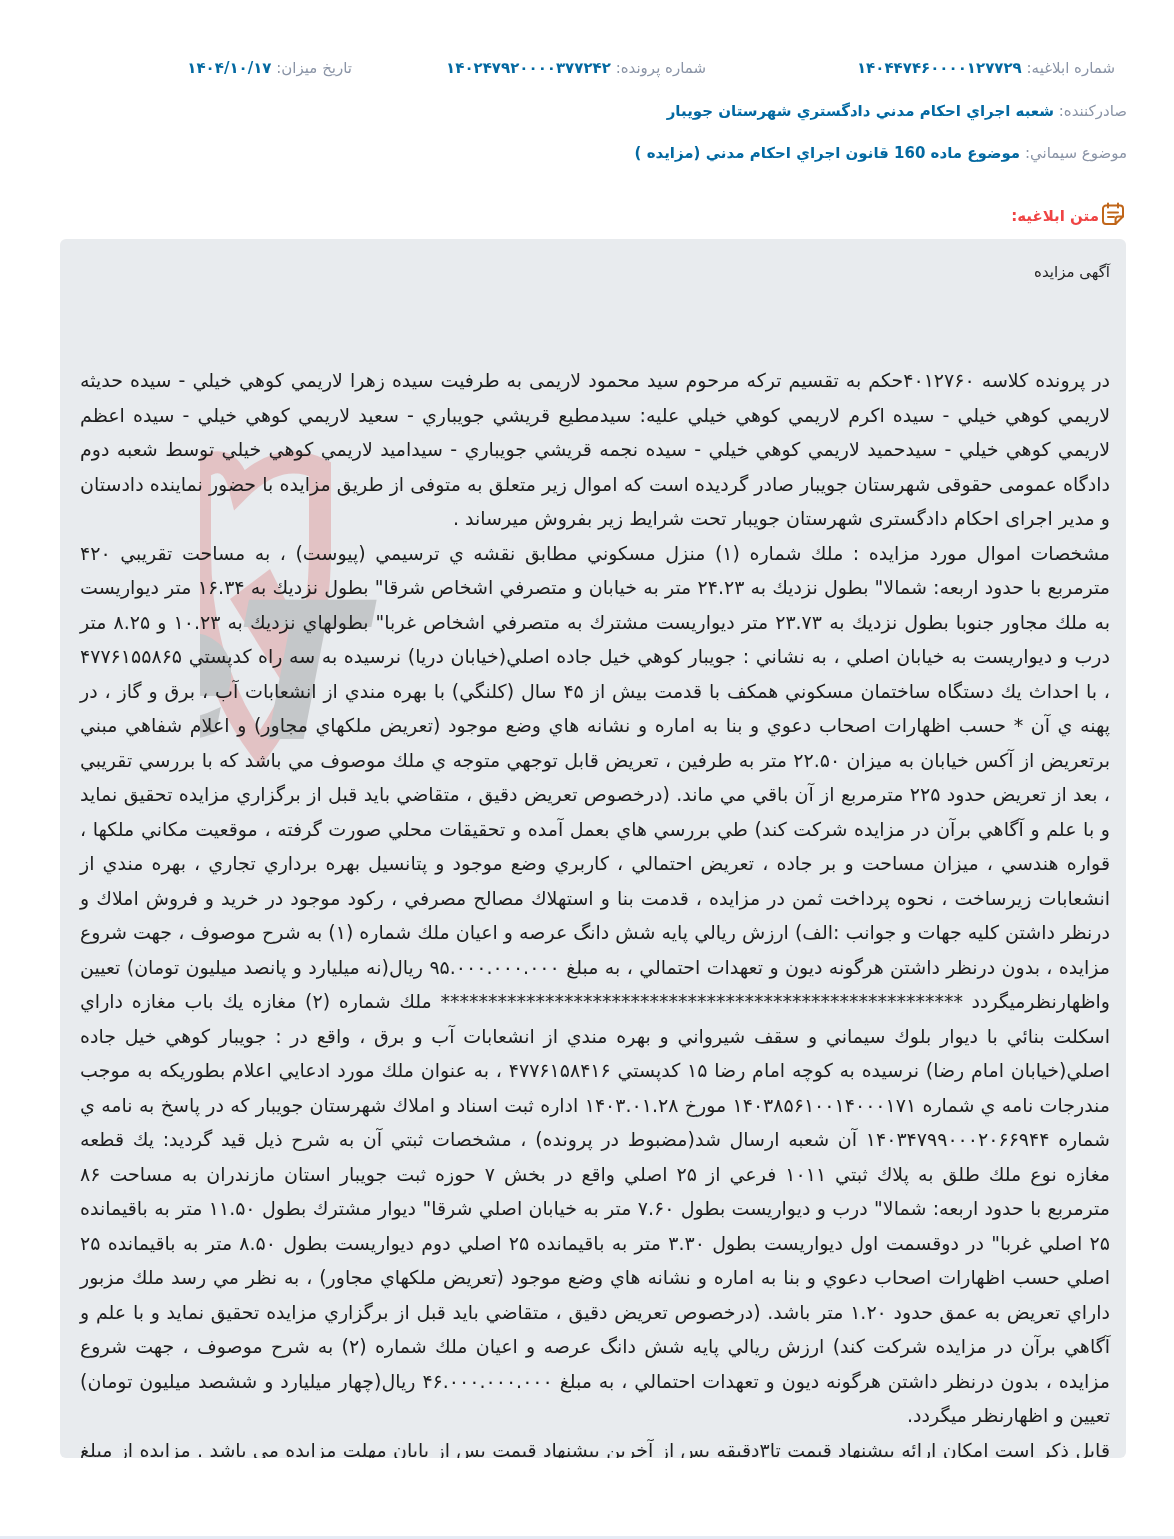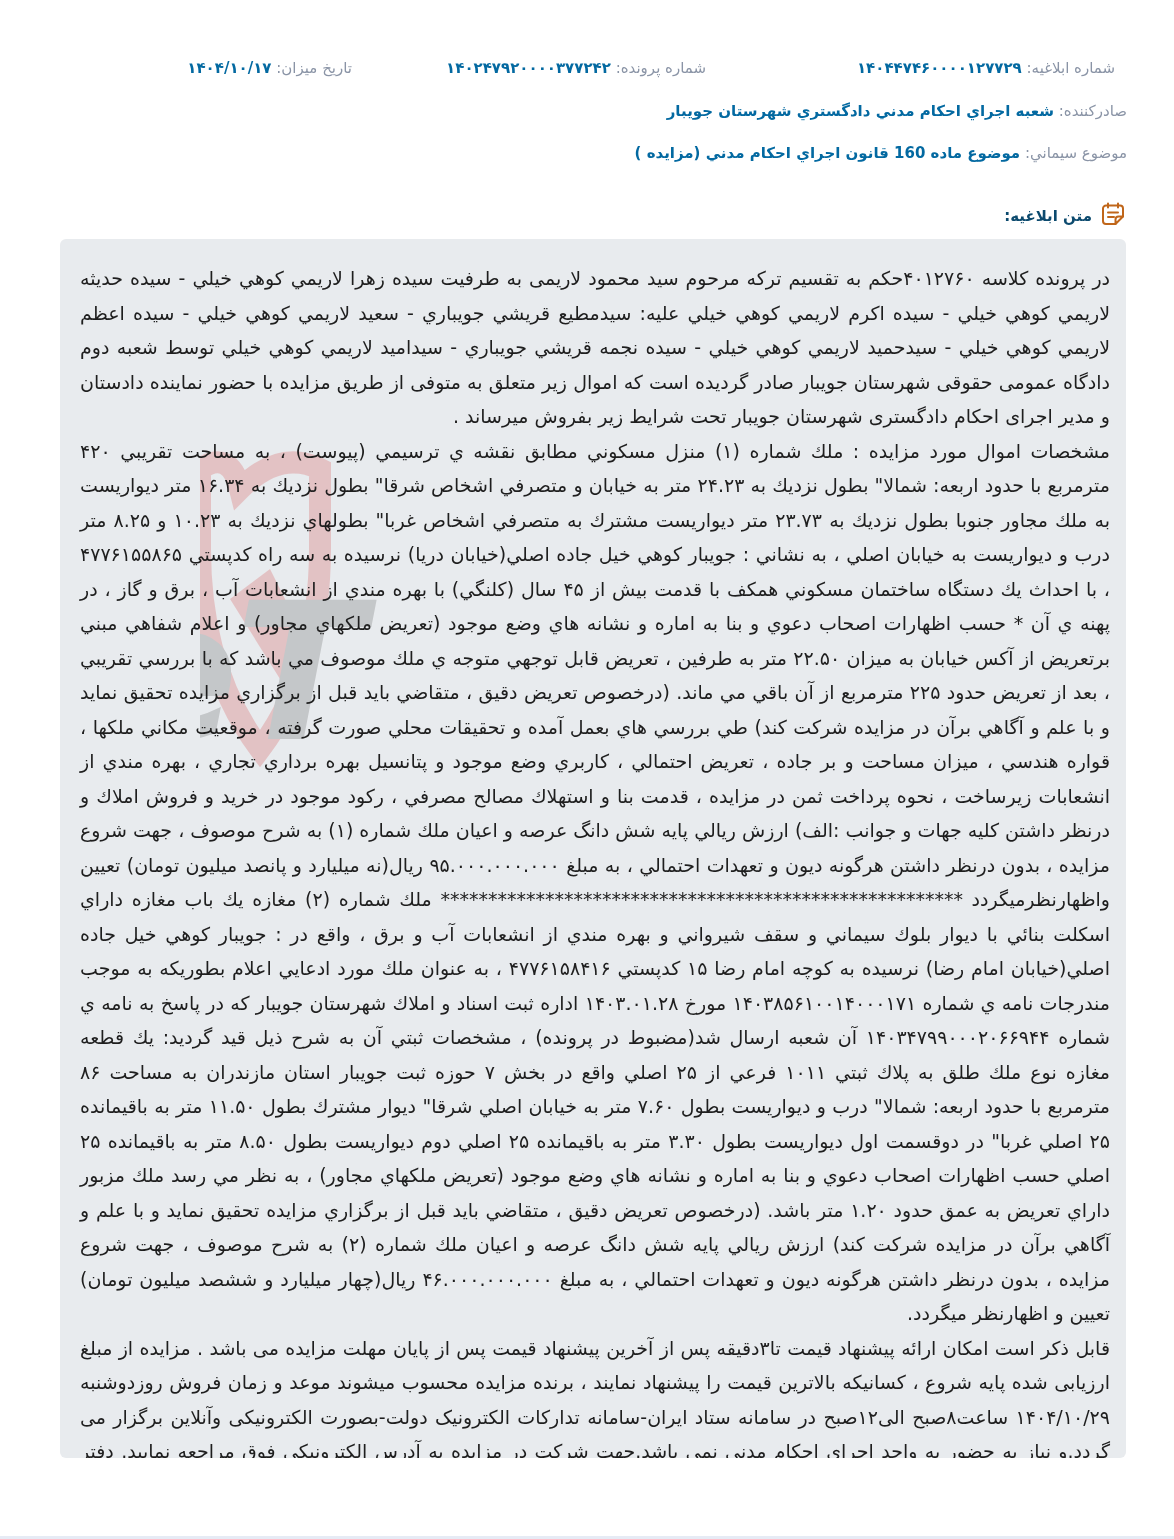--- a/index.html
+++ b/index.html
@@ -15,22 +15,22 @@
   .meta-item { display: inline-block; }
   .row1 { top: 57px; }
   .row1 .mi-notice { position: absolute; right: 12px; }
   .row1 .mi-case { position: absolute; right: 421px; }
   .row1 .mi-date { position: absolute; right: 775px; }
   .row2 { top: 100px; }
   .row3 { top: 142px; }
 
   .section-title {
     position: absolute; top: 201px; right: 48px;
-    display: flex; align-items: center; gap: 8px;
-    color: #0c4a6e; font-weight: bold; font-size: 15px;
+    display: flex; align-items: center; gap: 1px;
+    color: #ef4444; font-weight: bold; font-size: 15px;
   }
   .section-title svg { width: 26px; height: 26px; }
 
   .card {
     position: absolute; top: 239px; left: 60px; width: 1066px; height: 1219px;
     background: #e8ebee; border-radius: 6px; box-sizing: border-box;
     padding: 22px 16px 0 20px; overflow: hidden;
   }
   .watermark {
     position: absolute; left: 140px; top: 190px; width: 960px; height: 360px;
@@ -91,18 +91,19 @@
 </div>
 
 <div class="card">
   <svg class="watermark" viewBox="0 0 960 360">
     <g opacity="0.28">
       <path d="M40 60 Q80 20 120 40 L120 120 Q120 240 60 320 Q0 240 0 120 L0 40 Q30 20 40 60Z" fill="none" stroke="#d65a5a" stroke-width="22"></path>
       <path d="M30 170 L70 140 L110 220 L80 250Z" fill="#d65a5a"></path>
       <text x="160" y="310" font-family="DejaVu Sans, sans-serif" font-size="190" font-weight="bold" fill="#6b6b6b" style="letter-spacing:-4px;font-style:italic">AriaTender.neT</text>
     </g>
   </svg>
+  <div class="card-heading">آگهی مزایده</div>
   <p class="para">در پرونده كلاسه ۴۰۱۲۷۶۰حكم به تقسيم تركه مرحوم  سيد محمود لاريمى  به طرفيت سيده زهرا لاريمي كوهي خيلي - سيده حديثه لاريمي كوهي خيلي - سيده اكرم لاريمي كوهي خيلي  عليه: سيدمطيع قريشي جويباري - سعيد لاريمي كوهي خيلي - سيده اعظم لاريمي كوهي خيلي - سيدحميد لاريمي كوهي خيلي - سيده نجمه قريشي جويباري - سيداميد لاريمي كوهي خيلي  توسط شعبه دوم دادگاه عمومی حقوقی شهرستان جويبار صادر گرديده است كه اموال زير متعلق به متوفی  از طريق مزايده با حضور نماينده دادستان و مدير اجرای احكام دادگستری شهرستان جويبار تحت شرايط زير بفروش ميرساند .</p>
   <p class="para">مشخصات اموال مورد مزايده : ملك شماره (۱)  منزل مسكوني مطابق نقشه ي ترسيمي (پيوست) ، به مساحت تقريبي ۴۲۰ مترمربع با حدود اربعه: شمالا" بطول نزديك به ۲۴.۲۳ متر به خيابان و متصرفي اشخاص  شرقا" بطول نزديك به ۱۶.۳۴ متر ديواريست به ملك مجاور جنوبا بطول نزديك به ۲۳.۷۳ متر ديواريست مشترك به متصرفي اشخاص  غربا" بطولهاي نزديك به ۱۰.۲۳ و ۸.۲۵ متر درب و ديواريست به خيابان اصلي ، به نشاني : جويبار كوهي خيل  جاده اصلي(خيابان دريا)  نرسيده به سه راه  كدپستي ۴۷۷۶۱۵۵۸۶۵ ، با احداث يك دستگاه ساختمان مسكوني همكف با قدمت بيش از ۴۵ سال (كلنگي) با بهره مندي از انشعابات آب ، برق و گاز ، در پهنه ي آن * حسب اظهارات اصحاب دعوي و بنا به اماره و نشانه هاي وضع موجود (تعريض ملكهاي مجاور) و اعلام شفاهي مبني برتعريض از آكس خيابان به ميزان ۲۲.۵۰ متر به طرفين ، تعريض قابل توجهي متوجه ي ملك موصوف مي باشد كه با بررسي تقريبي ، بعد از تعريض حدود ۲۲۵ مترمربع از آن باقي مي ماند. (درخصوص تعريض دقيق ، متقاضي بايد قبل از برگزاري مزايده تحقيق نمايد و با علم و آگاهي برآن در مزايده شركت كند) طي بررسي هاي بعمل آمده و تحقيقات محلي صورت گرفته ، موقعيت مكاني ملكها ، قواره هندسي ، ميزان مساحت و بر جاده ، تعريض احتمالي ، كاربري وضع موجود و پتانسيل بهره برداري تجاري ، بهره مندي از انشعابات زيرساخت ، نحوه پرداخت ثمن در مزايده ، قدمت بنا و استهلاك مصالح مصرفي ، ركود موجود در خريد و فروش املاك و درنظر داشتن كليه جهات و جوانب :الف) ارزش ريالي پايه شش دانگ عرصه و اعيان ملك شماره (۱) به شرح موصوف ، جهت شروع مزايده ، بدون درنظر داشتن هرگونه ديون و تعهدات احتمالي ، به مبلغ ۹۵.۰۰۰.۰۰۰.۰۰۰ ريال(نه ميليارد و پانصد ميليون تومان) تعيين واظهارنظرميگردد  ******************************************************* ملك شماره (۲)  مغازه يك باب مغازه داراي اسكلت بنائي با ديوار بلوك سيماني و سقف شيرواني و بهره مندي از انشعابات آب و برق ، واقع در : جويبار  كوهي خيل  جاده اصلي(خيابان امام رضا)  نرسيده به كوچه امام رضا ۱۵  كدپستي ۴۷۷۶۱۵۸۴۱۶ ، به عنوان ملك مورد ادعايي اعلام بطوريكه به موجب مندرجات نامه ي شماره ۱۴۰۳۸۵۶۱۰۰۱۴۰۰۰۱۷۱ مورخ ۱۴۰۳.۰۱.۲۸ اداره ثبت اسناد و املاك شهرستان جويبار كه در پاسخ به نامه ي شماره ۱۴۰۳۴۷۹۹۰۰۰۲۰۶۶۹۴۴ آن شعبه ارسال شد(مضبوط در پرونده) ، مشخصات ثبتي آن به شرح ذيل قيد گرديد:   يك قطعه مغازه نوع ملك طلق به پلاك ثبتي ۱۰۱۱ فرعي از ۲۵ اصلي واقع در بخش ۷ حوزه ثبت جويبار استان مازندران به مساحت ۸۶ مترمربع با حدود اربعه: شمالا" درب و ديواريست بطول ۷.۶۰ متر به خيابان اصلي  شرقا" ديوار مشترك بطول ۱۱.۵۰ متر به باقيمانده ۲۵ اصلي  غربا" در دوقسمت اول ديواريست بطول ۳.۳۰ متر به باقيمانده ۲۵ اصلي دوم ديواريست بطول ۸.۵۰ متر به باقيمانده ۲۵ اصلي حسب اظهارات اصحاب دعوي و بنا به اماره و نشانه هاي وضع موجود (تعريض ملكهاي مجاور) ، به نظر مي رسد ملك مزبور داراي تعريض به عمق حدود ۱.۲۰ متر باشد. (درخصوص تعريض دقيق ، متقاضي بايد قبل از برگزاري مزايده تحقيق نمايد و با علم و آگاهي برآن در مزايده شركت كند) ارزش ريالي پايه شش دانگ عرصه و اعيان ملك شماره (۲) به شرح موصوف ، جهت شروع مزايده ، بدون درنظر داشتن هرگونه ديون و تعهدات احتمالي ، به مبلغ ۴۶.۰۰۰.۰۰۰.۰۰۰ ريال(چهار ميليارد و ششصد ميليون تومان) تعيين و اظهارنظر ميگردد.</p>
   <p class="para">قابل ذکر است امکان ارائه پیشنهاد قیمت تا۳دقیقه پس از آخرین پیشنهاد قیمت پس از پایان مهلت مزایده می باشد . مزایده از مبلغ ارزیابی شده پایه شروع ، کسانیکه بالاترین قیمت را پیشنهاد نمایند ، برنده مزایده محسوب میشوند موعد و زمان فروش روزدوشنبه ۱۴۰۴/۱۰/۲۹ ساعت۸صبح الی۱۲صبح در سامانه ستاد ایران-سامانه تدارکات الکترونیک دولت-بصورت الکترونیکی وآنلاین برگزار می گردد.و نیاز به حضور به واحد اجرای احکام مدنی نمی باشد.جهت شرکت در مزایده به آدرس الکترونیکی فوق مراجعه نمایید. دفتر اجرای احکام مدنی جویبار- مهدی زاده  شماره حراج : ۳۰۰۴۱۰۷۴۳۰۰۰۰۲۳۰</p>
 </div>
 
 <div class="bottom-bar"></div>
 
 </body></html>

